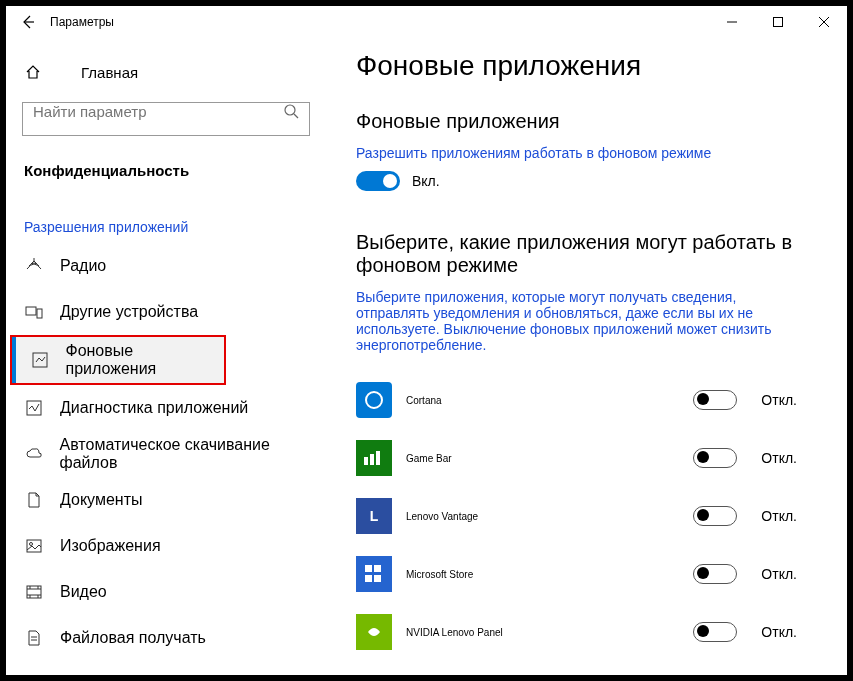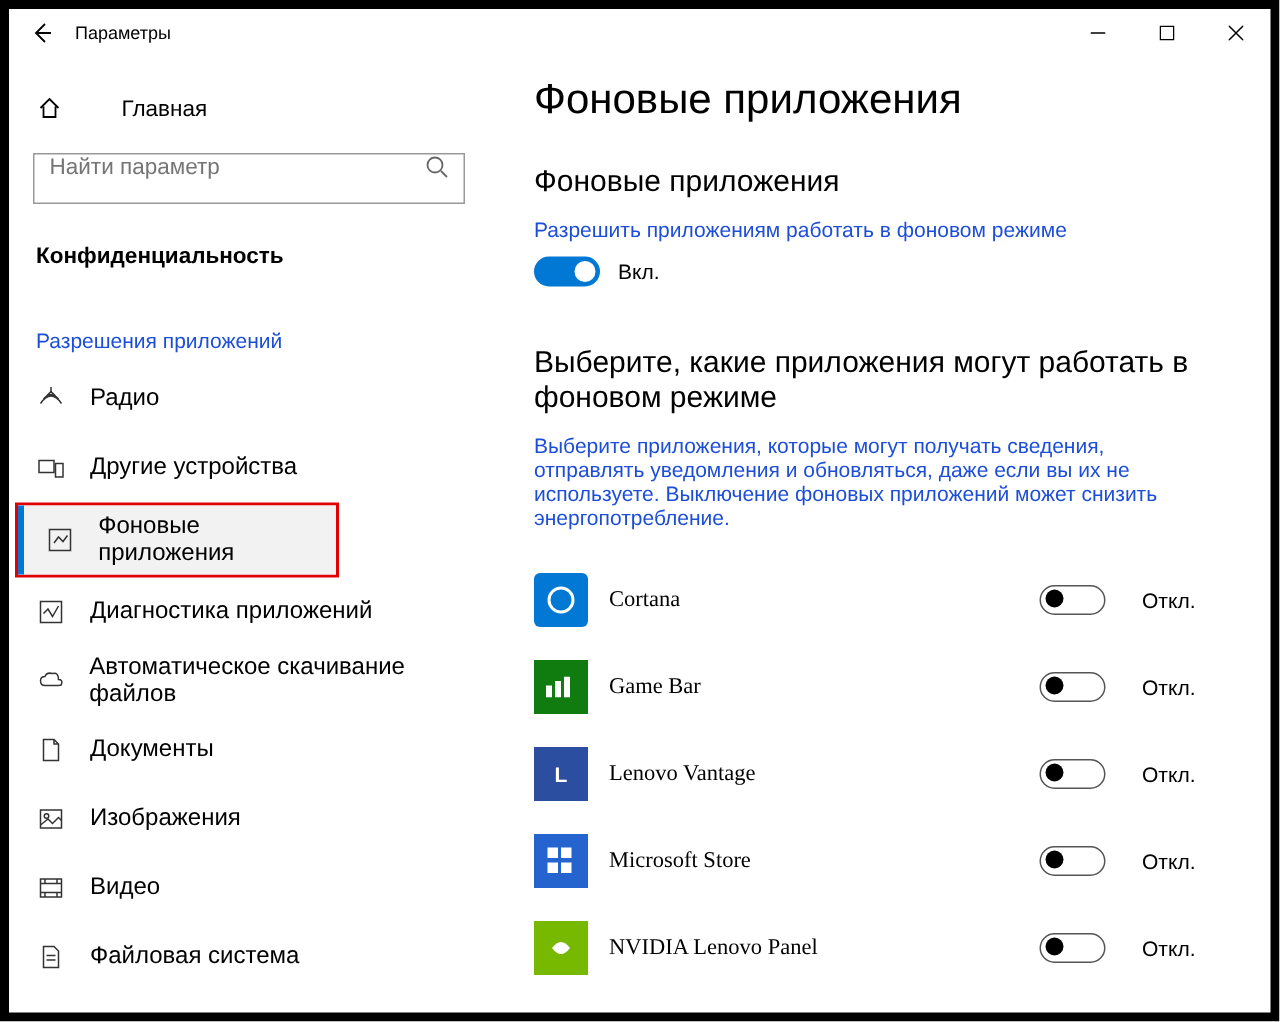--- a/index.html
+++ b/index.html
@@ -47,21 +47,21 @@
 .toggle { width: 44px; height: 20px; border-radius: 10px; position: relative; margin-right: 12px; }
 .toggle.on { background: #0078d4; }
 .toggle.on::after { content: ""; position: absolute; right: 3px; top: 3px; width: 14px; height: 14px; background: #fff; border-radius: 50%; }
 .toggle.off { background: #fff; border: 1px solid #555; }
 .toggle.off::after { content: ""; position: absolute; left: 3px; top: 2px; width: 12px; height: 12px; background: #000; border-radius: 50%; }
 .toggle-label { font-size: 14px; }
 
 .app-list { margin-top: 18px; }
 .app-row { display: flex; align-items: center; height: 58px; }
 .app-icon { width: 36px; height: 36px; margin-right: 14px; display: flex; align-items: center; justify-content: center; color: #fff; font-size: 14px; font-weight: bold; }
-.app-name { flex: 1; font-size: 15px; font-family: Liberation Serif, serif; }
+.app-name { flex: 1; font-size: 10px; }
 .app-toggle-wrap { display: flex; align-items: center; margin-right: 10px; }
 
 .ic-cortana { background: #0078d4; border-radius: 4px;}
 .ic-cortana svg { display:block; }
 .ic-gamebar { background: #107c10; }
 .ic-lenovo { background: #2b4ea0; }
 .ic-store { background: #2564cf; }
 .ic-nvidia { background: #76b900; }
 
 svg { display: block; }
@@ -197,21 +197,21 @@
           </span>
         <span class="label">Видео</span>
       </div>
       <div class="nav-item">
         <span class="icon">
             <svg width="18" height="18" viewBox="0 0 18 18">
               <path d="M4 2 H11 L14 5 V16 H4 Z" stroke="#333" fill="none"></path>
               <path d="M6 8 H12 M6 11 H12" stroke="#333"></path>
             </svg>
           </span>
-        <span class="label">Файловая система</span>
+        <span class="label">Файловая получать</span>
       </div>
     </div>
 
     <div class="content">
       <h1>Фоновые приложения</h1>
 
       <h2>Фоновые приложения</h2>
       <div class="desc">Разрешить приложениям работать в фоновом режиме</div>
       <div class="master-toggle">
         <div class="toggle on"></div>

